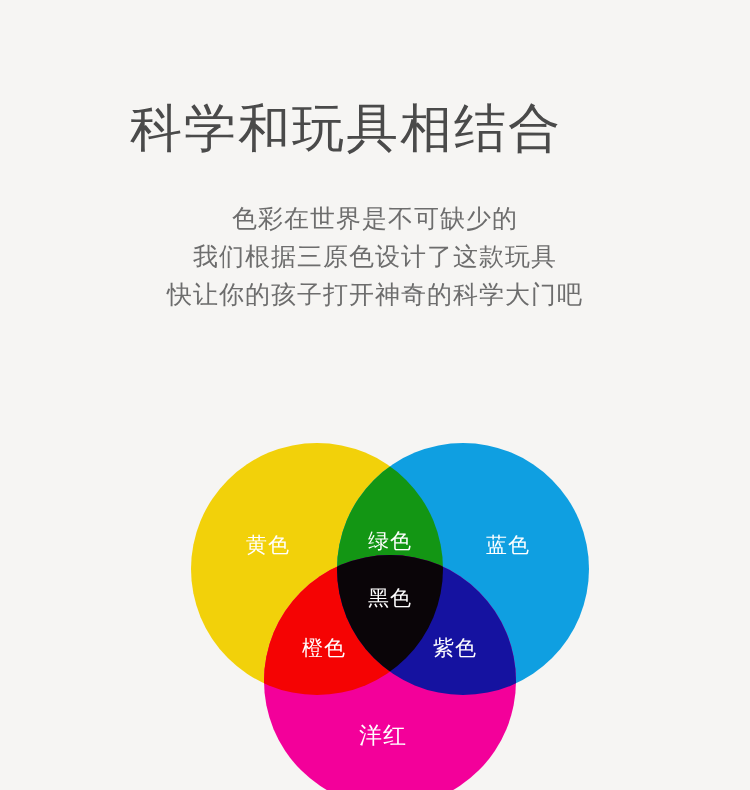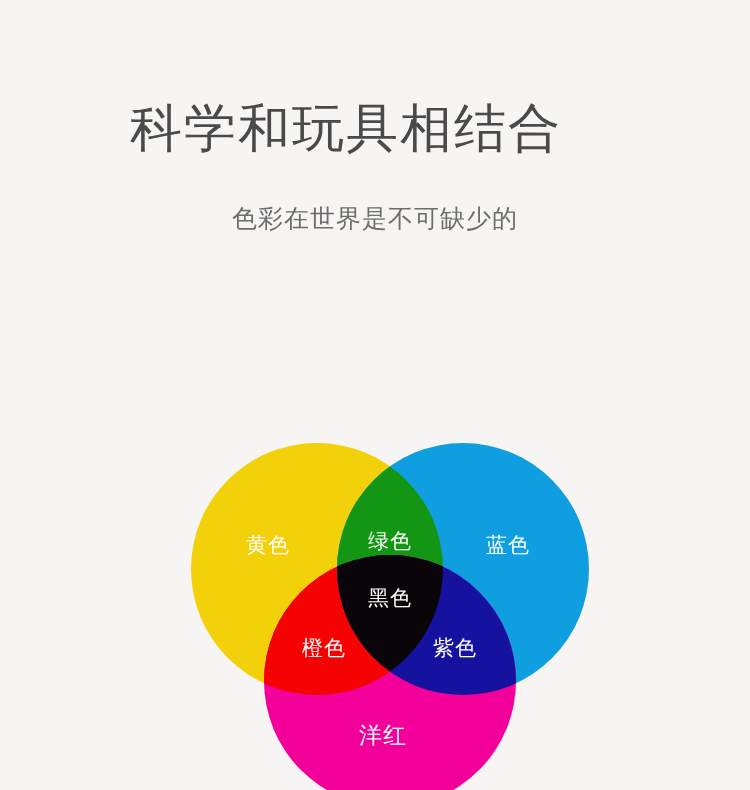--- a/index.html
+++ b/index.html
@@ -84,20 +84,22 @@
 <body>
 
 <div id="page">
 
   <div class="heading-block">
     <h1 class="page-title">科学和玩具相结合</h1>
   </div>
 
   <div class="subtitle-block">
     <div class="subtitle-line">色彩在世界是不可缺少的</div>
+    <div class="subtitle-line">我们根据三原色设计了这款玩具</div>
+    <div class="subtitle-line">快让你的孩子打开神奇的科学大门吧</div>
   </div>
 
   <div class="venn-wrap">
     <svg class="venn-svg" viewBox="0 0 420 372" xmlns="http://www.w3.org/2000/svg">
       <defs>
         <clipPath id="clip-yellow">
             <circle cx="137" cy="130" r="126"></circle>
           </clipPath>
         <clipPath id="clip-blue">
             <circle cx="283" cy="130" r="126"></circle>

